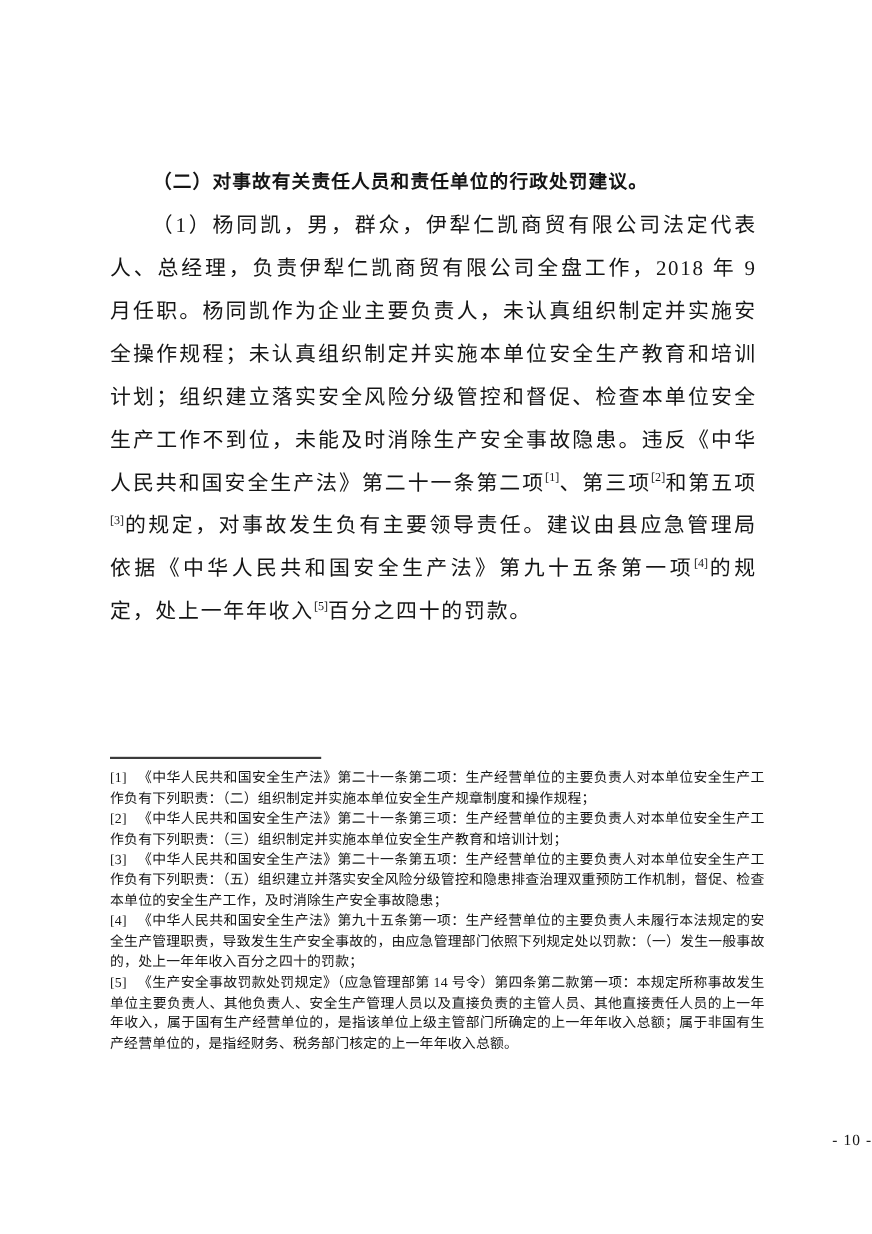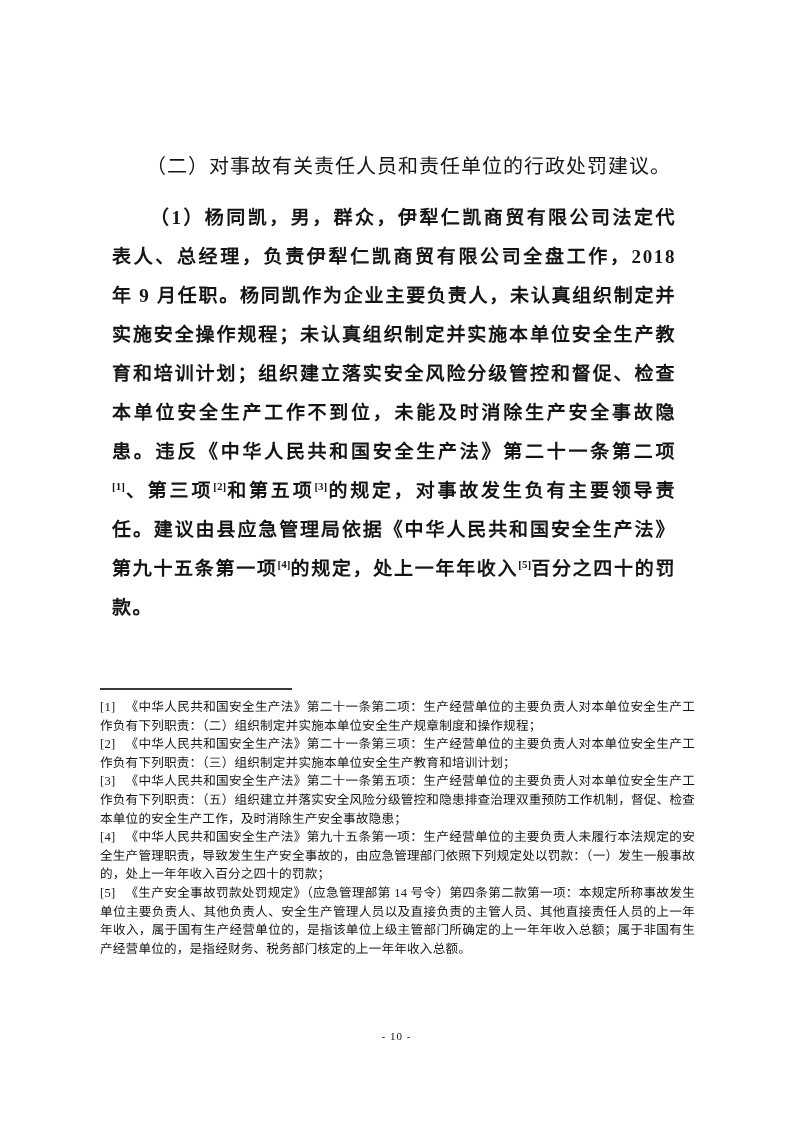--- a/index.html
+++ b/index.html
@@ -18,36 +18,35 @@
     color: #151515;
   }
   .content {
     position: absolute;
     left: 100px;
     top: 146px;
     width: 588px;
   }
   .heading {
     margin: 0;
-    font-size: 20px;
+    font-size: 17px;
     line-height: 40px;
-    font-weight: normal;
+    font-weight: bold;
     text-indent: 2.3em;
     letter-spacing: 1px;
     white-space: nowrap;
   }
   .body-para {
-    margin: 12px;
+    margin: 0;
     font-size: 19px;
     line-height: 39px;
     letter-spacing: 1.6px;
     text-indent: 2em;
     text-align: justify;
     text-justify: inter-character;
-    font-weight: bold;
   }
   .fn-ref {
     font-size: 11px;
     letter-spacing: 0;
     line-height: 0;
     vertical-align: super;
   }
   .footnote-block {
     position: absolute;
     left: 100px;
@@ -70,22 +69,22 @@
   }
   .fn-marker {
     display: inline-block;
     margin-right: 10px;
   }
   .page-number {
     position: absolute;
     left: 0;
     top: 1030px;
     width: 100%;
-    text-align: center;
-    font-size: 11px;
+    text-align: right;
+    font-size: 14px;
     letter-spacing: 1px;
   }
 </style>
 </head>
 <body>
 
 <div class="page">
 
   <div class="content">
     <h2 class="heading">（二）对事故有关责任人员和责任单位的行政处罚建议。</h2>

